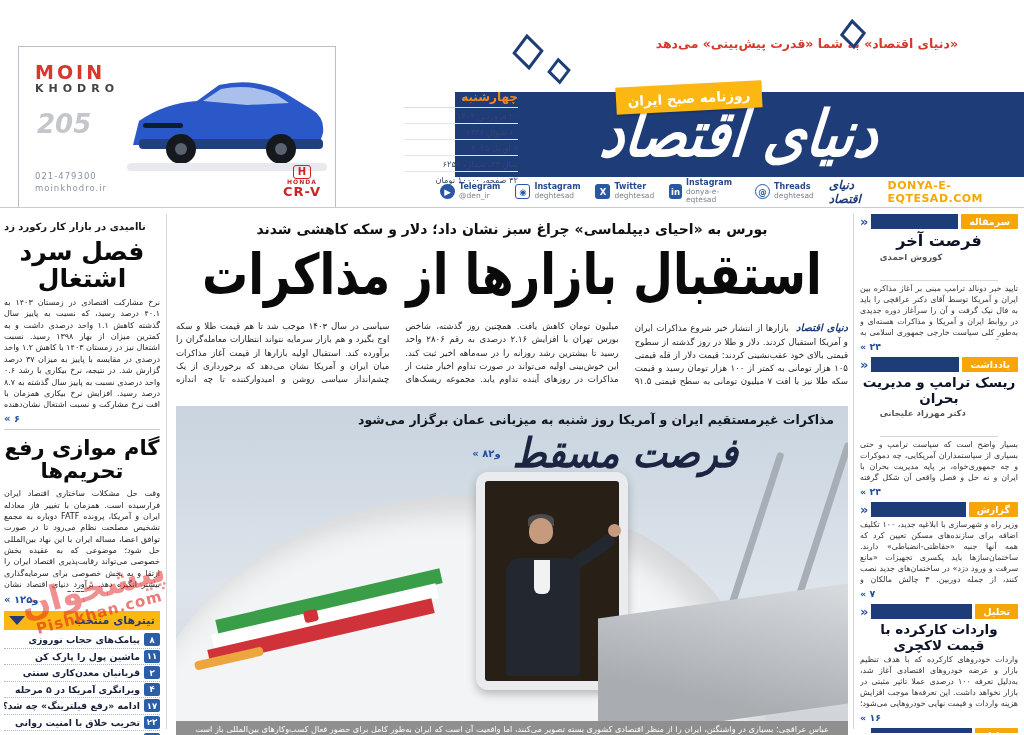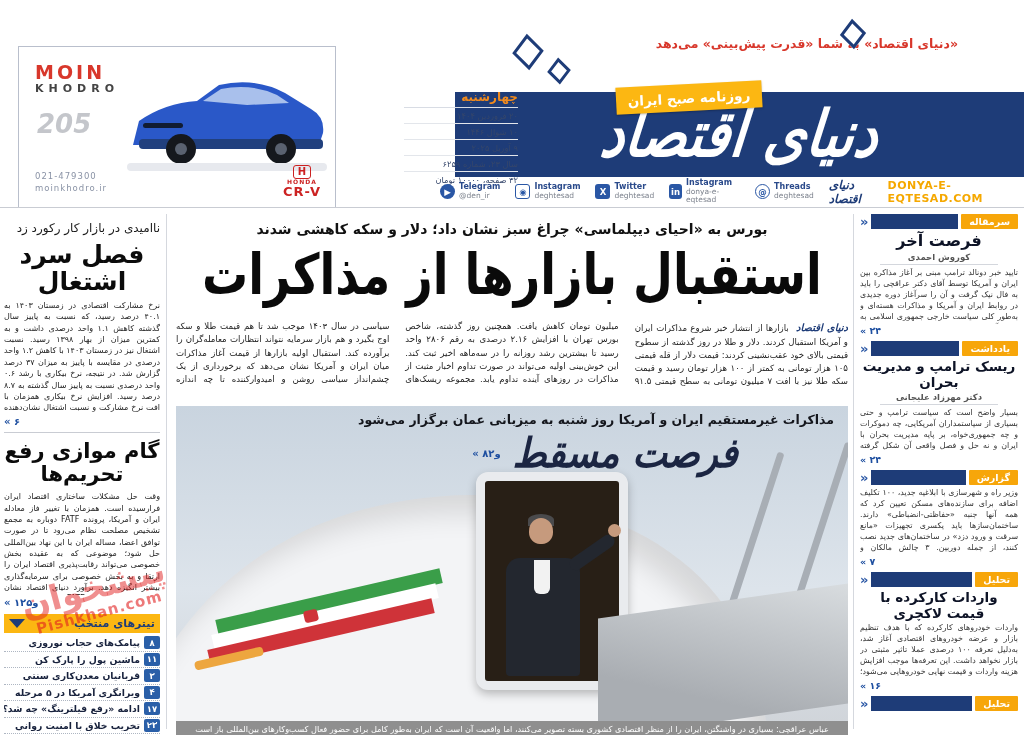--- a/index.html
+++ b/index.html
@@ -83,21 +83,21 @@
   .steps { position:absolute; right:0; bottom:17px; width:250px; height:120px;
            background:linear-gradient(200deg,#d8dcdf 0%,#a9adb2 70%); transform:skewY(-8deg); }
   .man-head { position:absolute; width:24px; height:26px; background:#c69a7d; border-radius:50% 50% 45% 45%; }
   .man-hair { position:absolute; width:26px; height:12px; background:#4a4a4c; border-radius:50% 50% 0 0; }
   .man-body { position:absolute; width:74px; height:118px; background:#23272f; border-radius:14px 14px 4px 4px; }
   .man-shirt { position:absolute; width:16px; height:34px; background:#f2f2f2; border-radius:0 0 6px 6px; }
   .man-arm { position:absolute; width:52px; height:13px; background:#23272f; border-radius:7px; transform:rotate(-35deg); }
   .man-hand { position:absolute; width:13px; height:13px; background:#c69a7d; border-radius:50%; }
 
   
-  .lc-kicker { font-size:12px; font-weight:normal; text-align:right; color:#1a1a1a; }
+  .lc-kicker { font-size:10px; font-weight:bold; text-align:left; color:#1a1a1a; }
   .lc-title1 { font-size:25px; font-weight:bold; text-align:center; line-height:1.08; color:#0b0b0b; }
   .lc-title2 { font-size:21px; font-weight:bold; text-align:center; line-height:1.1; color:#0b0b0b; }
   .small-body { font-size:8px; line-height:1.42; text-align:justify; color:#222; overflow:hidden; }
   .lc-ref { text-align:left; font-size:10px; margin:2px 0 4px; }
   .lc-div { border-top:1px solid #c9ccd3; margin:5px 0 7px; }
   .hl-header { height:19px; background:#fcb712; display:flex; align-items:center; padding:0 5px; margin-bottom:2px; }
   .hl-header .lbl { font-size:11px; font-weight:bold; color:#1e3c78; }
   .hl-header .sp { flex:1; }
   .tri-down { width:0; height:0; border-left:8px solid transparent; border-right:8px solid transparent;
               border-top:9px solid #1e3c78; }
@@ -113,22 +113,22 @@
   
   .sidebar { overflow:hidden; }
   .sec { margin-bottom:5px; }
   .shead { display:flex; align-items:center; height:15px; margin-bottom:3px; }
   .stag { background:#f7a60a; color:#fff; font-size:9.5px; font-weight:bold; padding:0 8px;
           height:15px; line-height:15px; border-radius:1px; }
   .sbar { flex:1; height:15px; background:#1e3c78; margin:0 3px; }
   .schev { color:#2a57a5; font-size:13px; font-weight:bold; line-height:15px; }
   .stitle { font-size:13.5px; font-weight:bold; text-align:center; color:#0d1326; line-height:1.15; margin:2px 0; }
   .stitle.big { font-size:16px; }
-  .sauthor { font-size:8.5px; font-weight:bold; color:#555; text-align:center; width:75%; margin:0 auto 3px;
-             padding-bottom:2px; border-bottom:1px solid #d4d7dd; }
+  .sauthor { font-size:8.5px; font-weight:bold; color:#555; text-align:left; width:75%; margin:0 auto 3px;
+             padding-bottom:18px; border-bottom:1px solid #d4d7dd; }
   .sbody { font-size:7.9px; line-height:1.38; text-align:justify; color:#333; overflow:hidden; }
   .sref { font-size:9.5px; text-align:left; margin-top:1px; }
 </style>
 </head>
 <body>
 
 <div class="page">
 
   <div class="abs slogan" style="top:36px; right:66px;">«دنیای اقتصاد» به شما «قدرت پیش‌بینی» می‌دهد</div>
 

